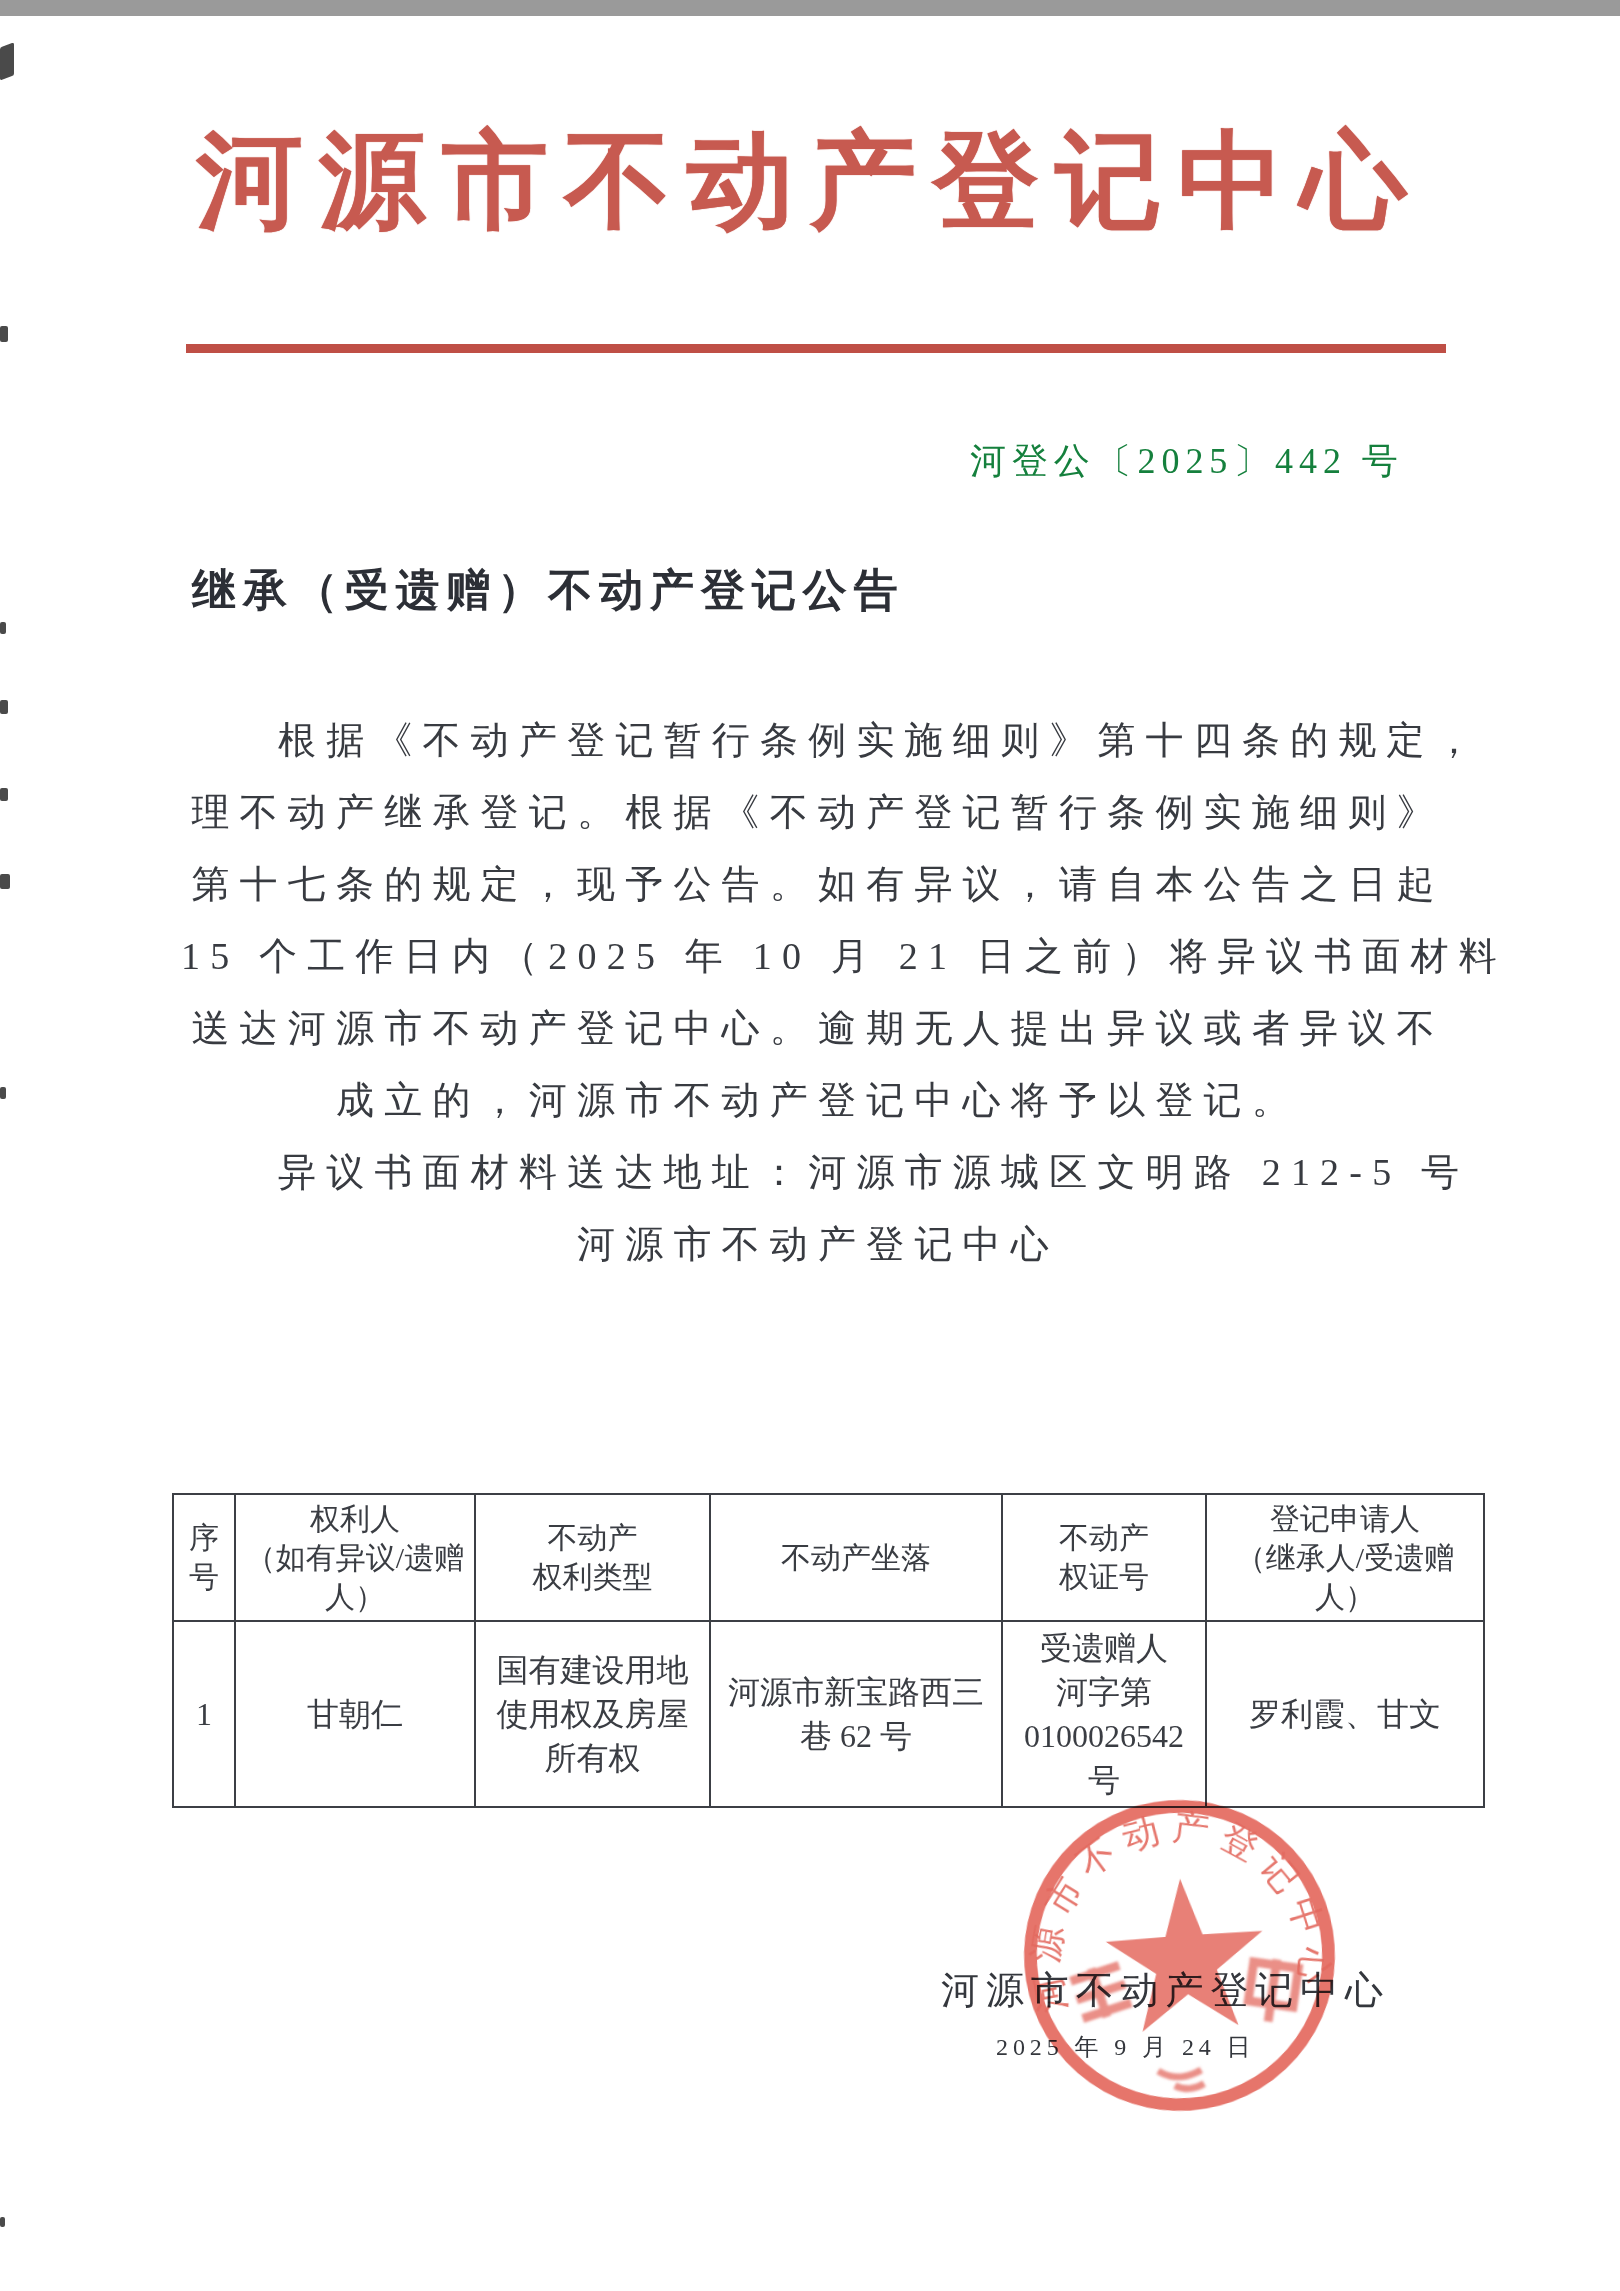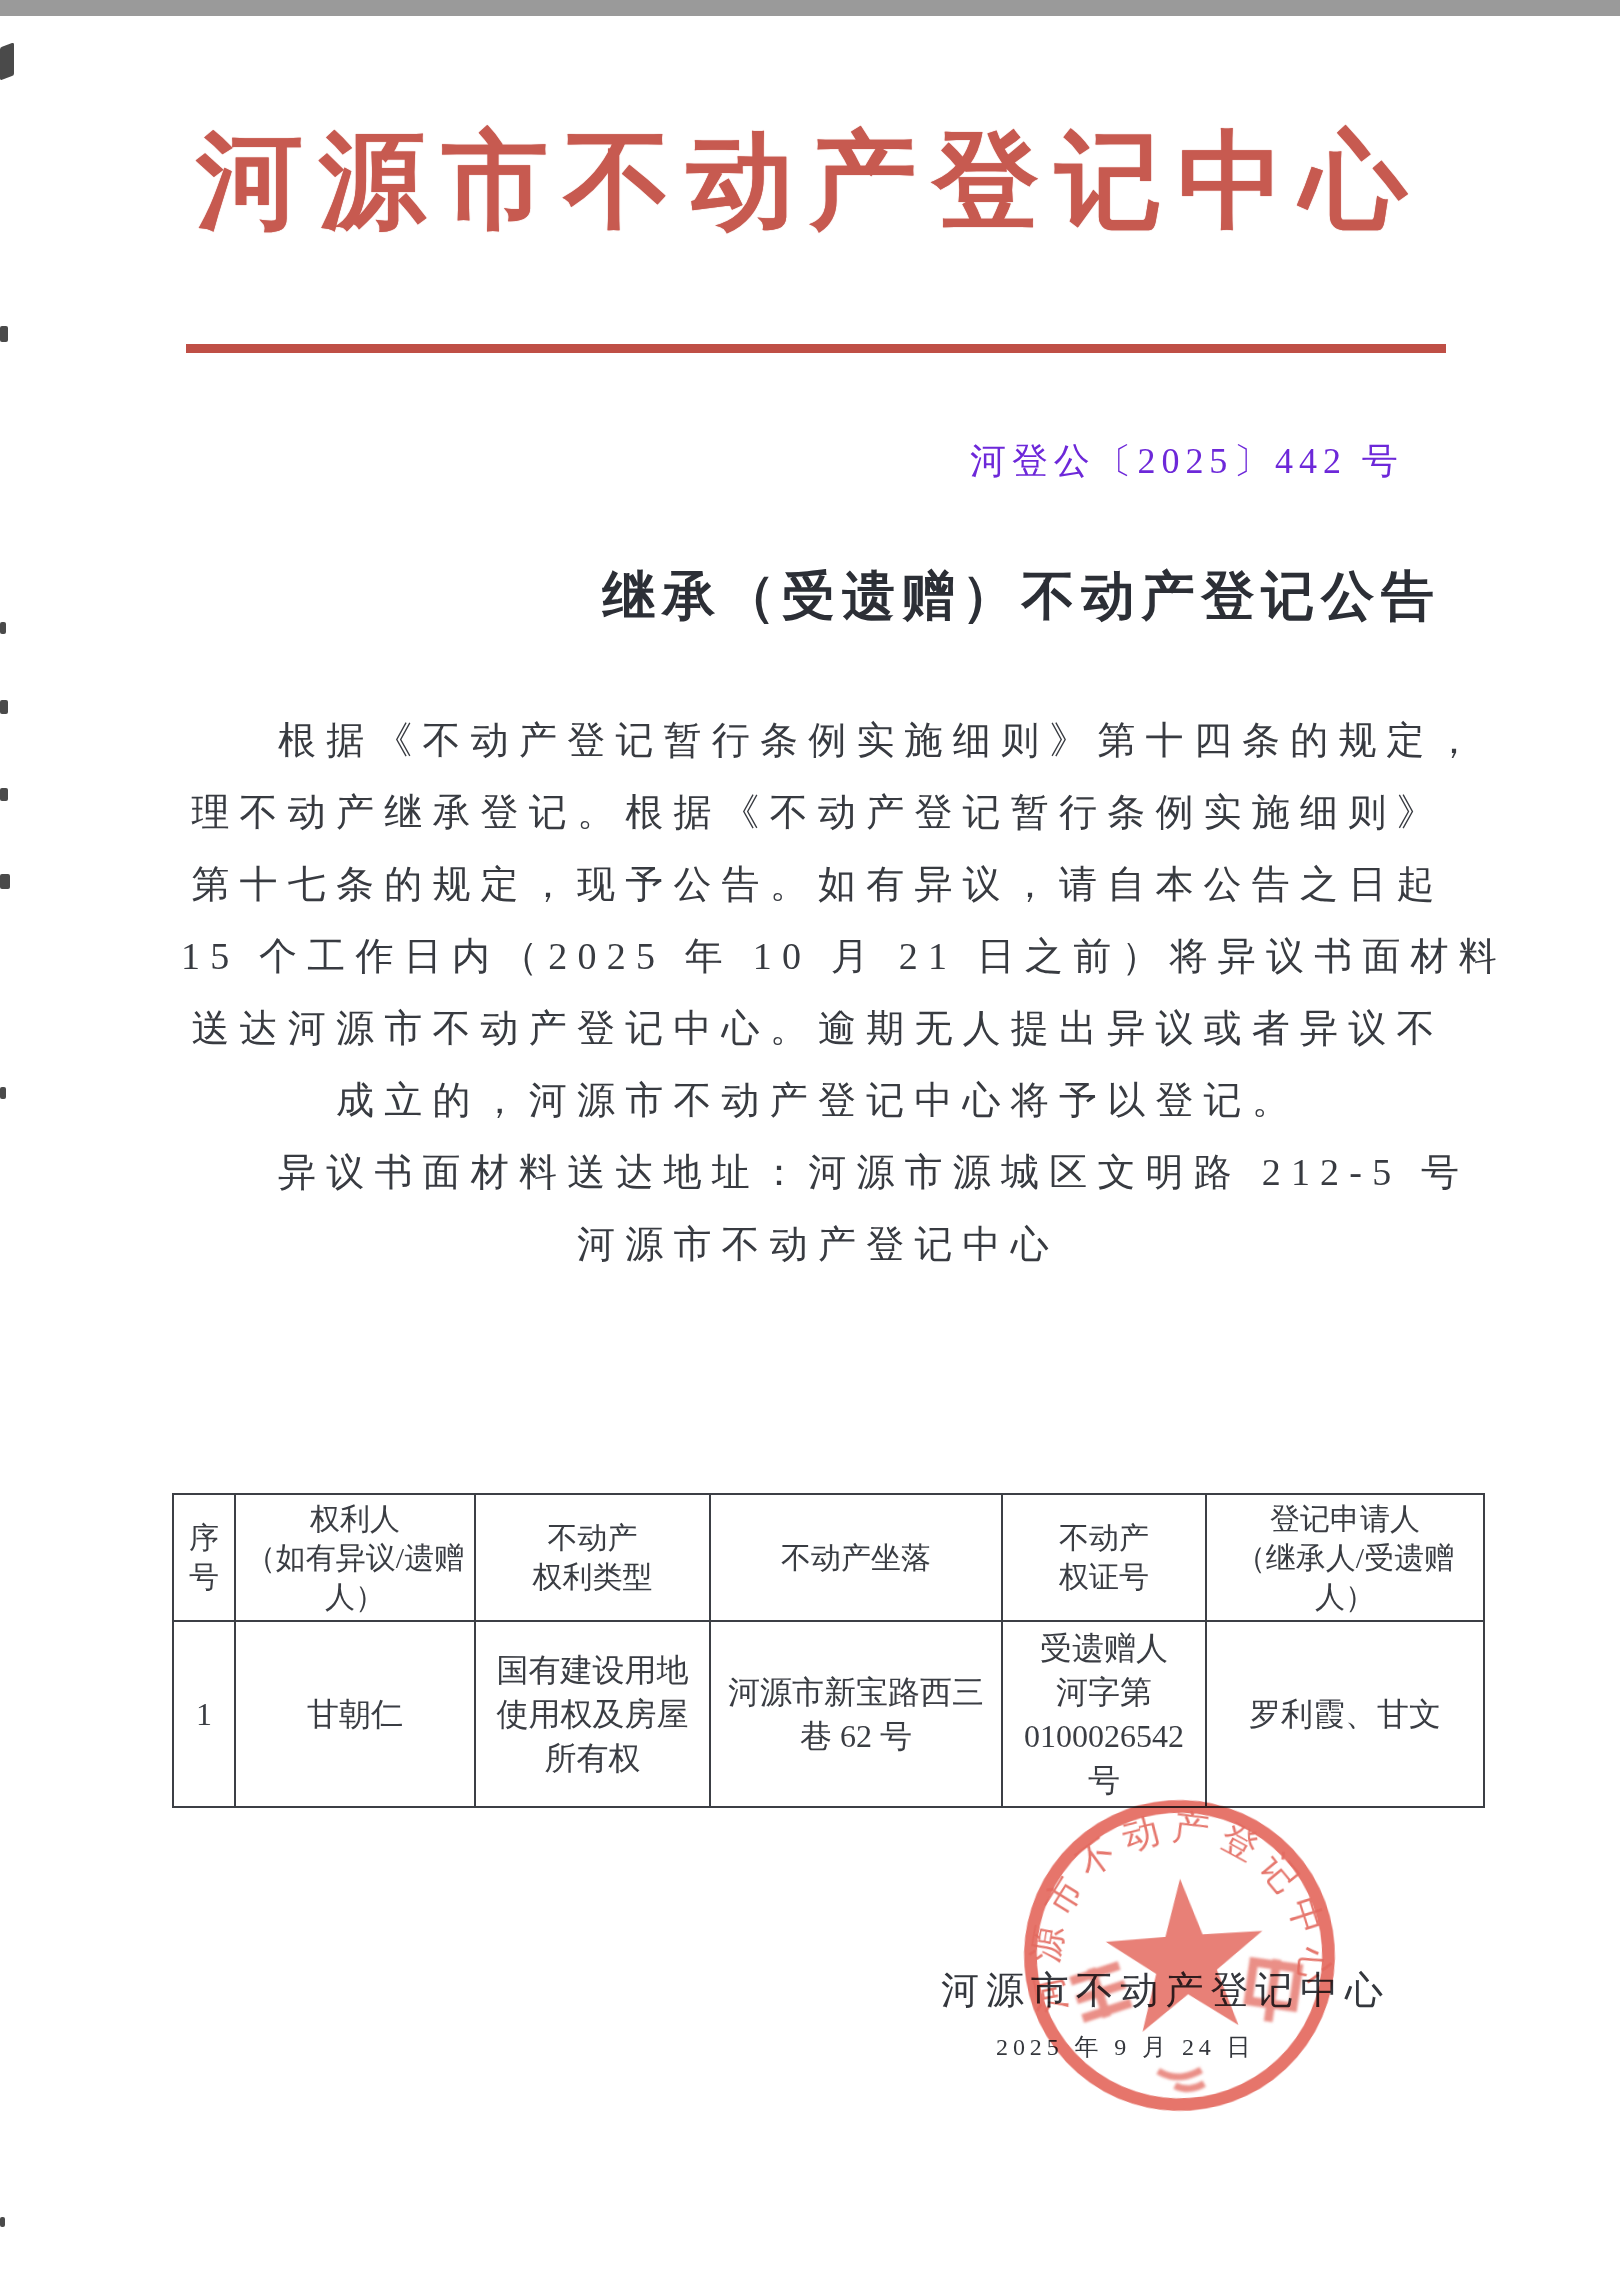--- a/index.html
+++ b/index.html
@@ -21,26 +21,26 @@
     color:#c75a50;
     text-shadow:0 0 1px #c75a50;
     white-space:nowrap;
   }
   .red-rule{
     position:absolute;left:186px;top:328px;width:1260px;height:8.8px;
     background:#bf4f46;
   }
   .doc-number{
     position:absolute;left:970px;top:421px;
-    font-size:36px;letter-spacing:5.9px;color:#6d28d9;white-space:nowrap;
+    font-size:36px;letter-spacing:5.9px;color:#15803d;white-space:nowrap;
   }
   .doc-title{
-    position:absolute;left:181px;top:545px;width:1260px;
-    text-align:right;
-    font-size:53px;font-weight:bold;letter-spacing:6.9px;
+    position:absolute;left:192px;top:545px;width:1260px;
+    text-align:left;
+    font-size:44px;font-weight:bold;letter-spacing:6.9px;
     color:#2c2f36;white-space:nowrap;
   }
   
   .body-text{
     position:absolute;left:181px;top:688px;width:1274px;
   }
   .body-line{
     height:72px;line-height:72px;
     font-size:38px;letter-spacing:10.2px;
     white-space:nowrap;color:#383b41;text-align:center;

